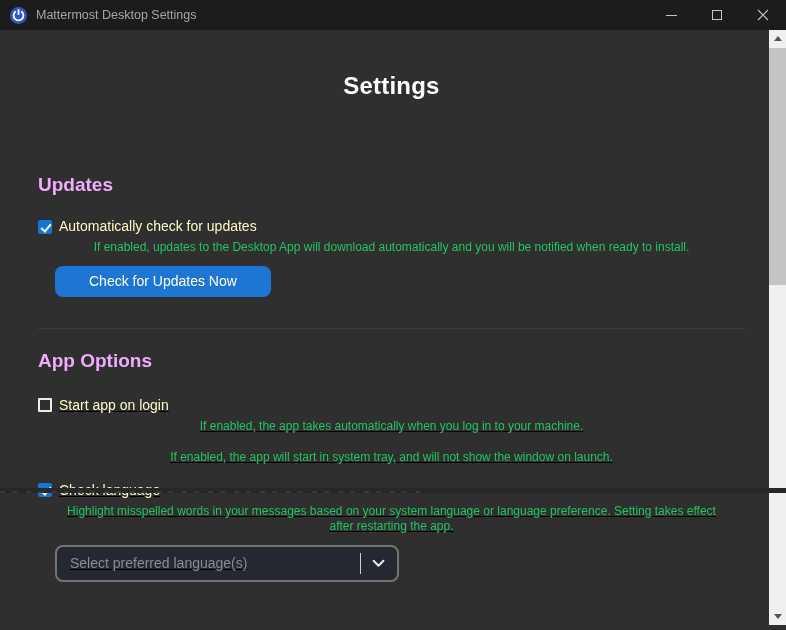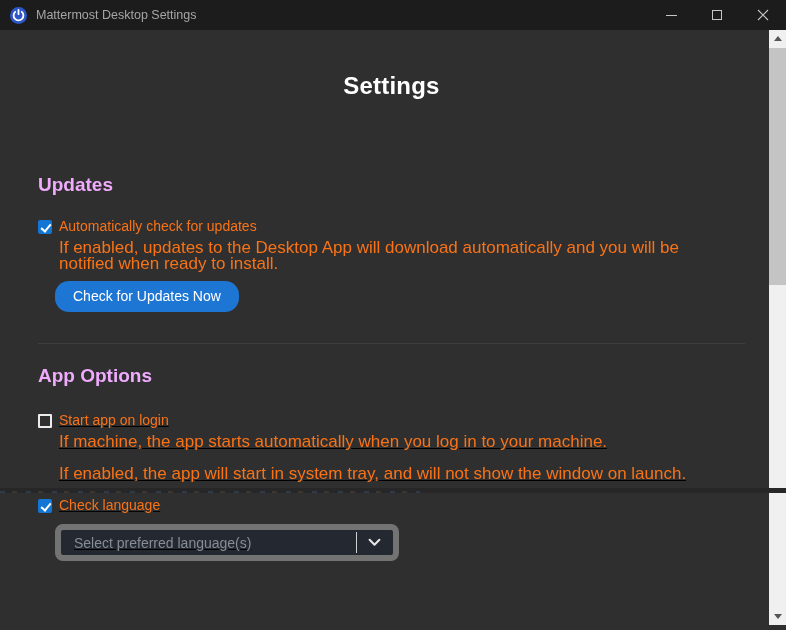--- a/index.html
+++ b/index.html
@@ -44,38 +44,38 @@
   .checkbox {
     width:14px; height:14px; flex:none; position:relative;
     border:2px solid #ececec; border-radius:1px; background:transparent;
   }
   .checkbox.checked { background:#1376d5; border-color:#1376d5; border-radius:2px; }
   .checkbox.checked::after {
     content:""; position:absolute; left:3px; top:0px;
     width:4px; height:8px; border:solid #fff; border-width:0 2px 2px 0;
     transform:rotate(40deg);
   }
-  .item-label { color:#f97316; font-size:14px; line-height:17px; margin-left:7px; }
+  .item-label { color:#fef9c3; font-size:14px; line-height:17px; margin-left:7px; }
   .item-desc {
-    color:#f97316; font-size:17px; line-height:15.5px;
-    margin:5px 0 0 21px; max-width:665px;
+    color:#22c55e; font-size:12px; line-height:15.5px;
+    margin:5px 0 0 21px; max-width:665px;text-align:center;
   }
 
   .primary-button {
     display:inline-block; margin:10px 0 0 17px;
-    background:#1e76d4; color:#ffffff; border:none; border-radius:14px;
-    font-family:inherit; font-size:14px; line-height:17px; padding:7px 18px;
+    background:#1e76d4; color:#ffffff; border:none; border-radius:8px;
+    font-family:inherit; font-size:14px; line-height:17px; padding:7px 34px;
     cursor:pointer;
   }
 
   .divider { border:none; border-top:1px solid #3e3e40; margin-top:31px; height:0; }
 
   .language-select {
     margin:10px 0 0 17px; width:344px; height:37px;
-    border:6px solid #737373; border-radius:8px; background:#242830;
+    border:2px solid #737373; border-radius:8px; background:#242830;
     display:flex; align-items:center; padding:0 12px 0 13px; cursor:pointer;
   }
   .select-placeholder { color:#878d95; font-size:14px; flex:1; white-space:nowrap; overflow:hidden; }
   .select-separator { width:1px; height:21px; background:#cfcfcf; margin-right:11px; flex:none; }
   .chevron-wrap { flex:none; display:flex; align-items:center; }
 
   
   .scrollbar {
     position:absolute; top:30px; right:0; width:17px; height:595px; background:#f0f0f0;
   }
@@ -144,32 +144,33 @@
     <hr class="divider">
 
     <div class="section-app">
       <div class="section-heading">App Options</div>
 
       <div class="setting-item first">
         <div class="item-row">
           <span class="checkbox"></span>
           <span class="item-label">Start app on login</span>
         </div>
-        <div class="item-desc">If machine, the app starts automatically when you log in to your machine.</div>
+        <div class="item-desc">If enabled, the app takes automatically when you log in to your machine.</div>
       </div>
 
       <div class="setting-item">
         <div class="item-desc">If enabled, the app will start in system tray, and will not show the window on launch.</div>
       </div>
 
       <div class="setting-item">
         <div class="item-row">
           <span class="checkbox checked"></span>
           <span class="item-label">Check language</span>
         </div>
+        <div class="item-desc">Highlight misspelled words in your messages based on your system language or language preference. Setting takes effect after restarting the app.</div>
 
         <div class="language-select">
           <span class="select-placeholder">Select preferred language(s)</span>
           <span class="select-separator"></span>
           <span class="chevron-wrap">
             <svg width="13" height="9" viewBox="0 0 13 9">
               <path d="M1.6 1.8 L6.5 6.7 L11.4 1.8" fill="none" stroke="#e8e8e8" stroke-width="2" stroke-linecap="round" stroke-linejoin="round"></path>
             </svg>
           </span>
         </div>

